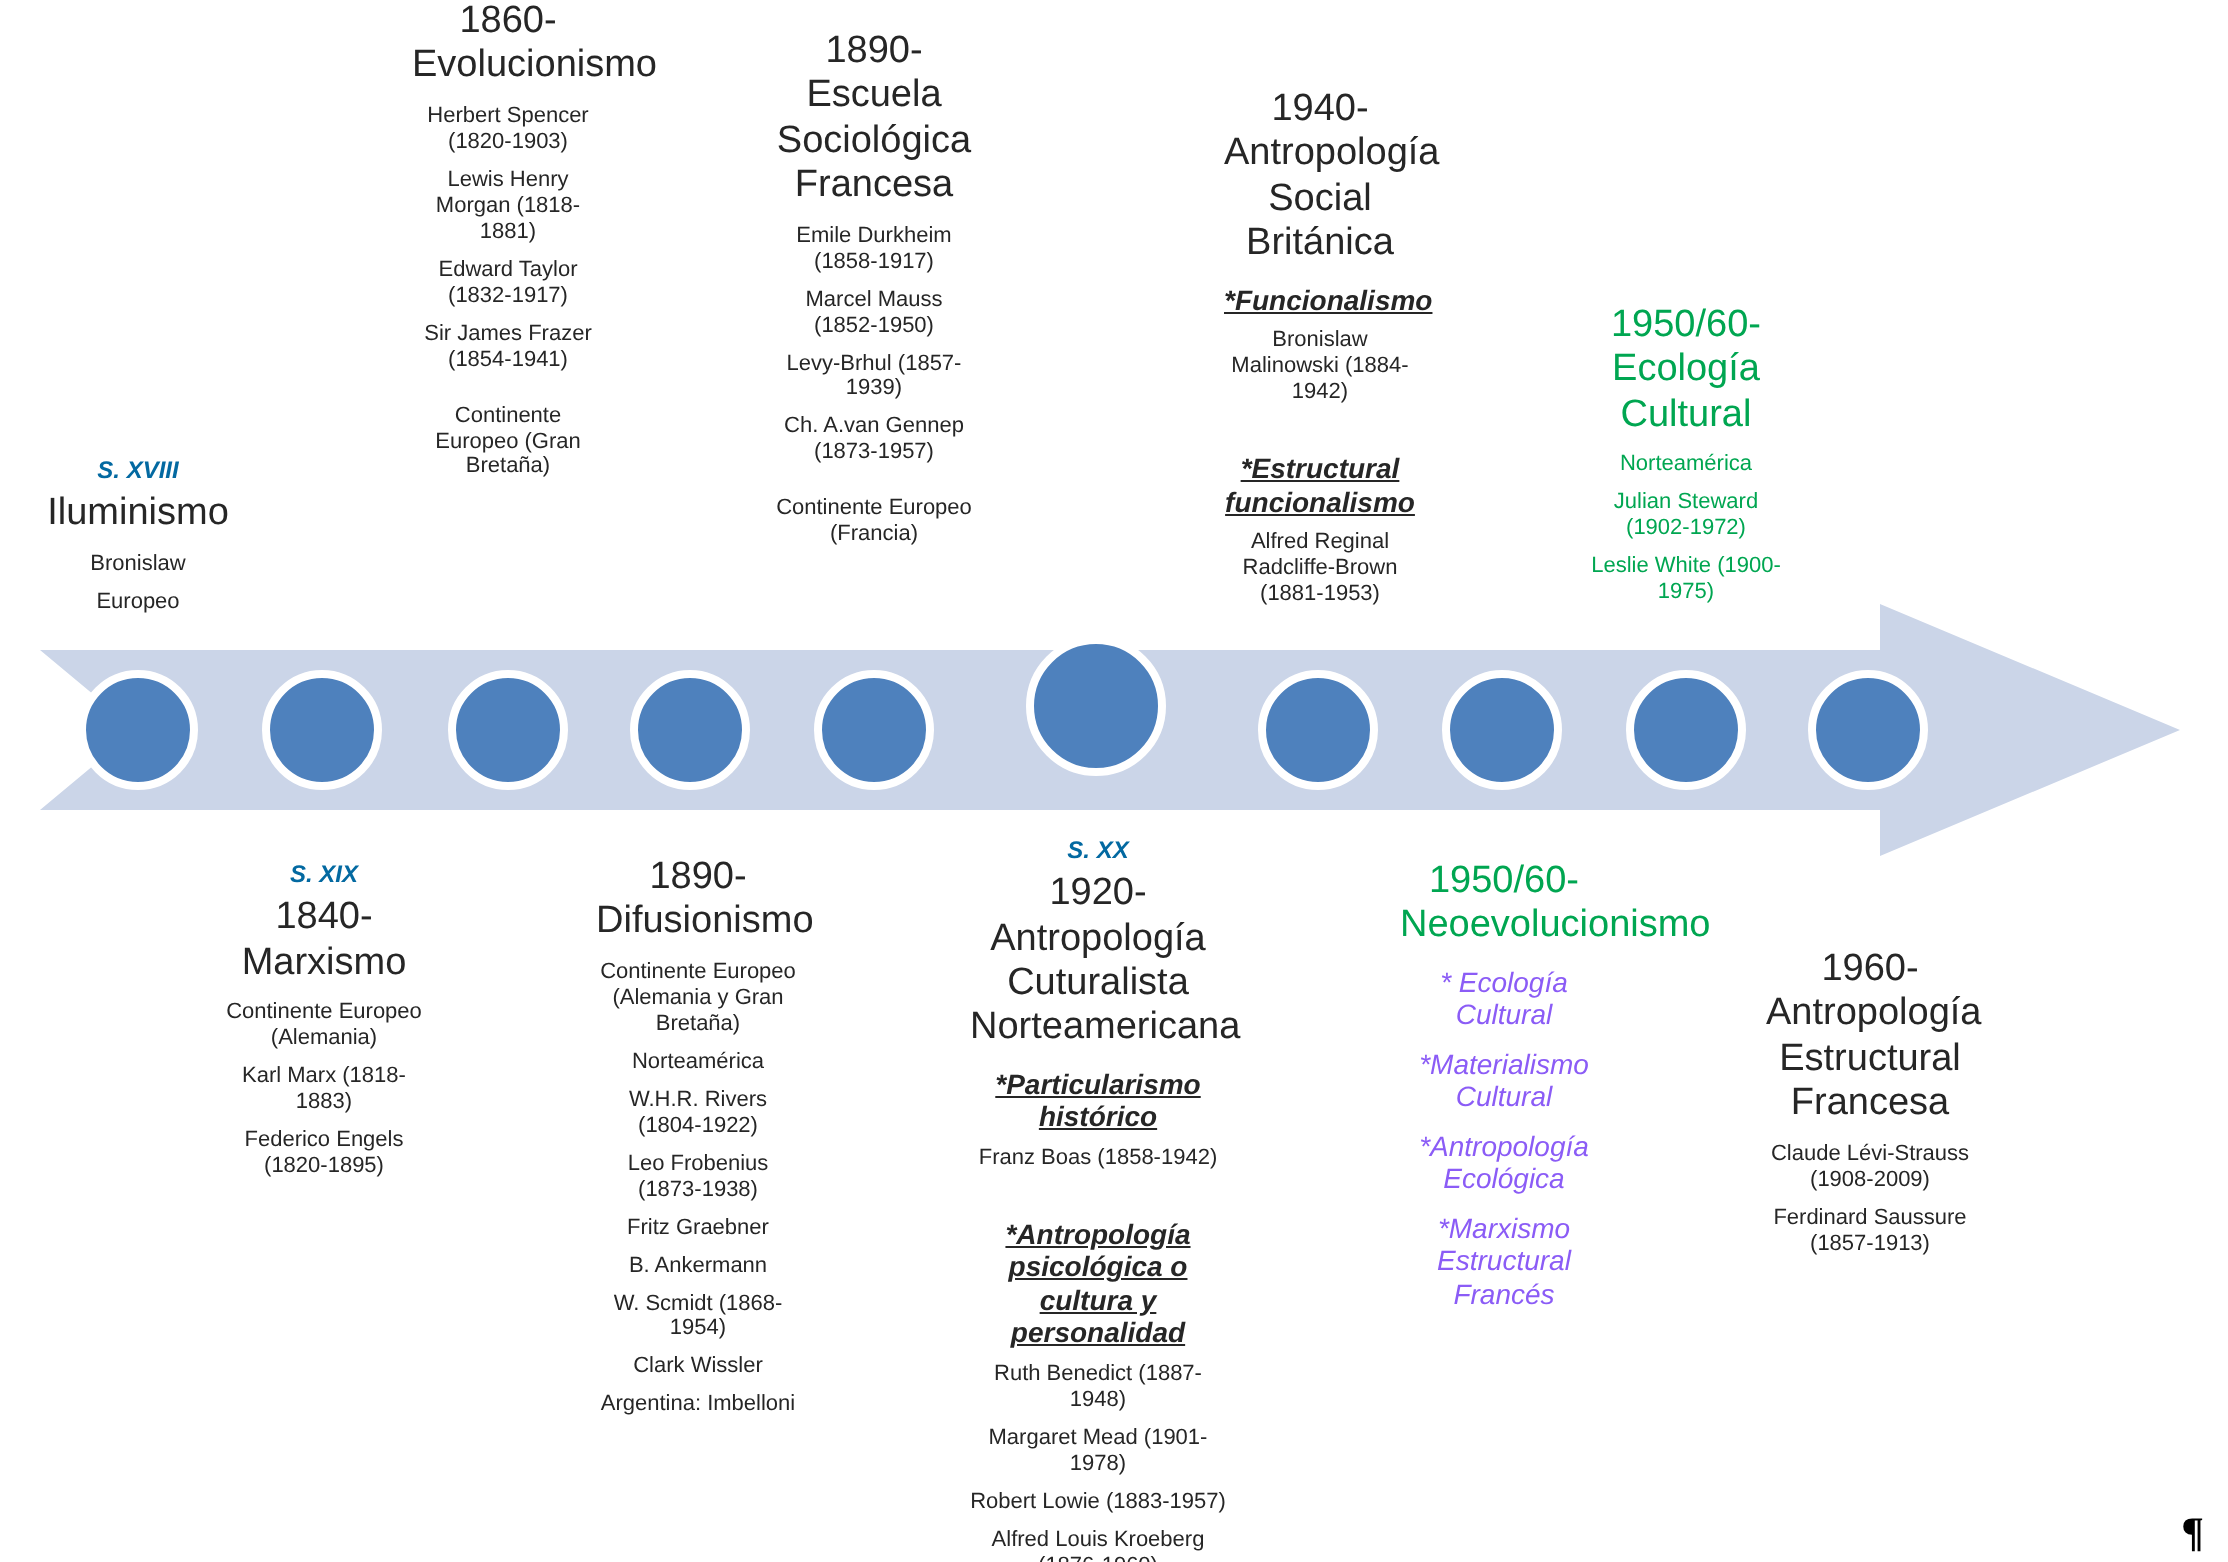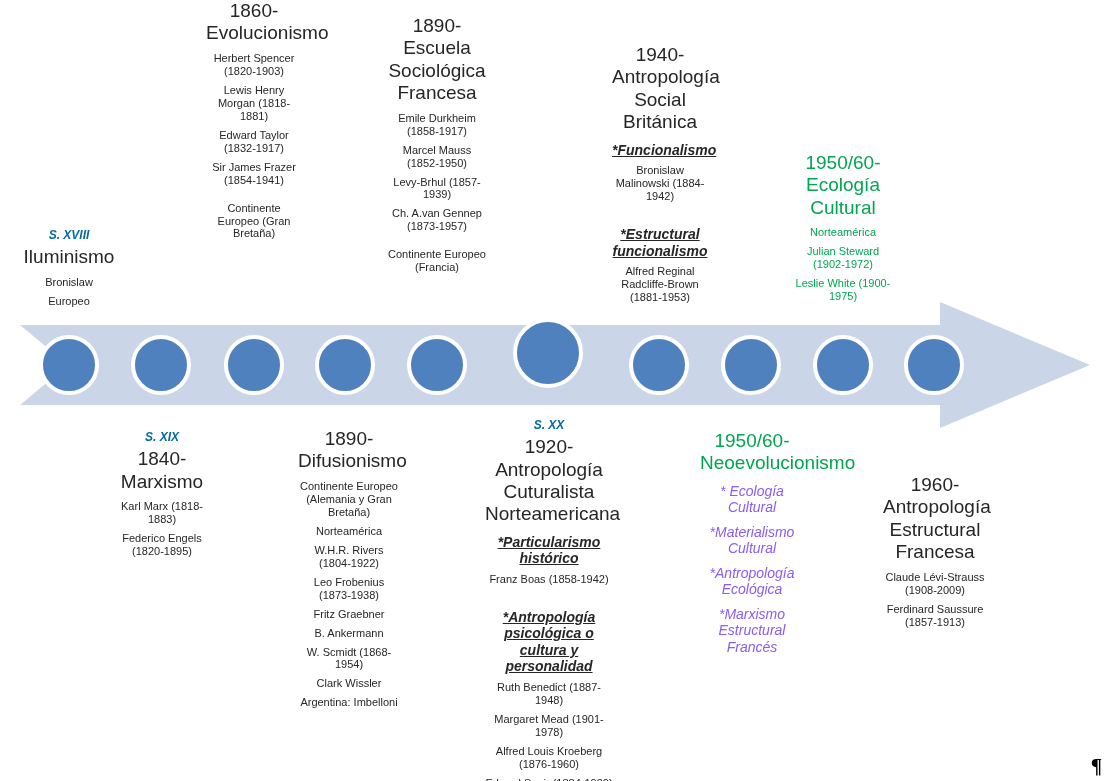--- a/index.html
+++ b/index.html
@@ -150,20 +150,21 @@
   <div class="block green" style="left:793px; top:152px; width:100px;">
     <span class="title ln">1950/60- Ecología Cultural</span>
     <span class="item ln">Norteamérica</span>
     <span class="item ln">Julian Steward (1902-1972)</span>
     <span class="item ln">Leslie White (1900-1975)</span>
   </div>
 
   <div class="block" style="left:112px; top:430px; width:100px;">
     <span class="era ln">S. XIX</span>
     <span class="title ln">1840- Marxismo</span>
+    <span class="item ln">Continente Europeo (Alemania)</span>
     <span class="item ln">Karl Marx (1818-1883)</span>
     <span class="item ln">Federico Engels (1820-1895)</span>
   </div>
 
   <div class="block" style="left:298px; top:428px; width:102px;">
     <span class="title ln">1890- Difusionismo</span>
     <span class="item ln">Continente Europeo (Alemania y Gran Bretaña)</span>
     <span class="item ln">Norteamérica</span>
     <span class="item ln">W.H.R. Rivers (1804-1922)</span>
     <span class="item ln">Leo Frobenius (1873-1938)</span>
@@ -176,20 +177,21 @@
 
   <div class="block" style="left:485px; top:418px; width:128px;">
     <span class="era ln">S. XX</span>
     <span class="title ln">1920- Antropología Cuturalista Norteamericana</span>
     <span class="sub ln">*Particularismo histórico</span>
     <span class="item ln">Franz Boas (1858-1942)</span>
     <span class="sp"></span>
     <span class="sub ln">*Antropología psicológica o cultura y personalidad</span>
     <span class="item ln">Ruth Benedict (1887-1948)</span>
     <span class="item ln">Margaret Mead (1901-1978)</span>
+    <span class="item ln">Robert Lowie (1883-1957)</span>
     <span class="item ln">Alfred Louis Kroeberg (1876-1960)</span>
     <span class="item ln">Eduard Sapir (1884-1939)</span>
   </div>
 
   <div class="block green" style="left:700px; top:430px; width:104px;">
     <span class="title ln">1950/60- Neoevolucionismo</span>
     <span class="sub ln">* Ecología Cultural</span>
     <span class="sub ln">*Materialismo Cultural</span>
     <span class="sub ln">*Antropología Ecológica</span>
     <span class="sub ln">*Marxismo Estructural Francés</span>

